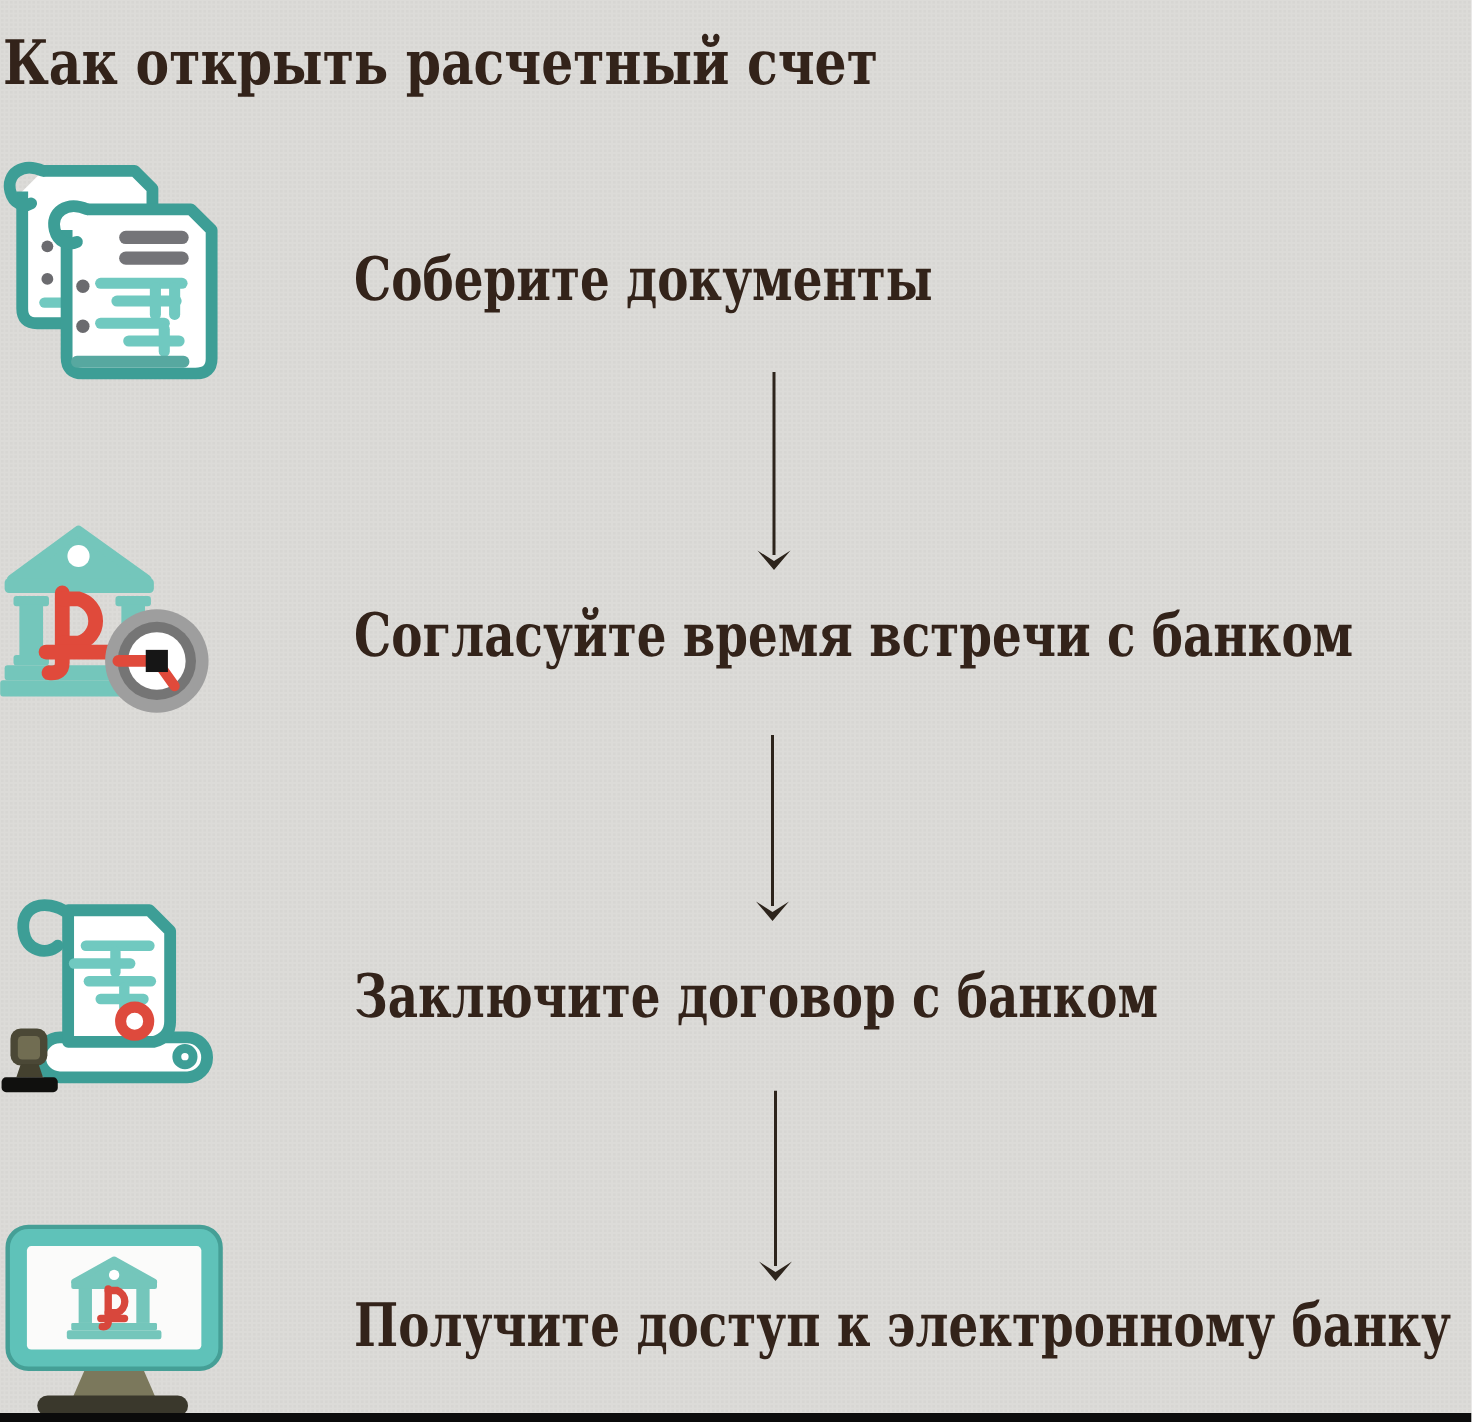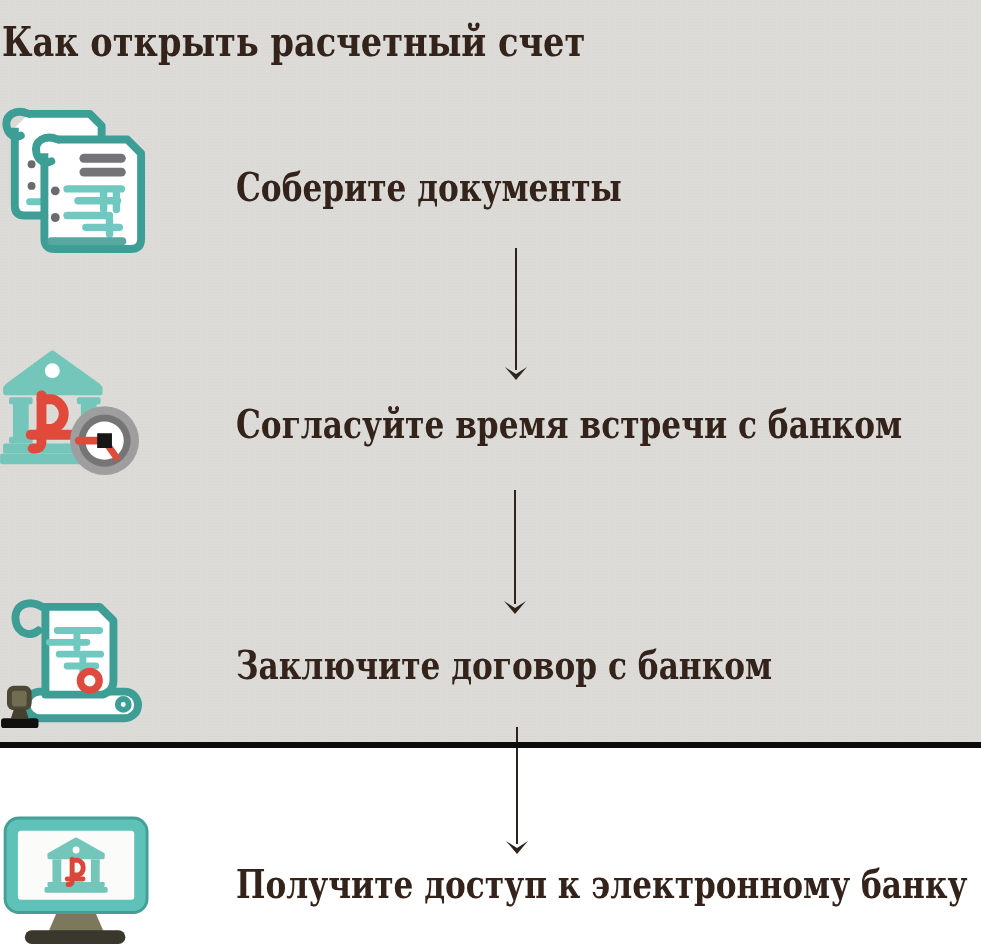--- a/index.html
+++ b/index.html
@@ -1,21 +1,21 @@
 <!DOCTYPE html>
 <html><head>
 <meta charset="utf-8">
 <style>
   html,body{margin:0;padding:0;}
   body{
     width:981px;height:948px;overflow:hidden;
     font-family:"DejaVu Serif","Liberation Serif",serif;
   }
   .canvas{
-    position:relative;width:981px;height:748px;
+    position:relative;width:981px;height:948px;
     background:#dcdbd8;
     background-image:radial-gradient(rgba(0,0,0,0.025) 1px, transparent 1px);
     background-size:3px 3px;
   }
   .abs{position:absolute;}
   .title{
     left:2px;top:-5px;
     font-size:41px;font-weight:700;color:#33231a;line-height:1.0;
     transform:scaleX(0.82);transform-origin:left top;
     white-space:nowrap;

